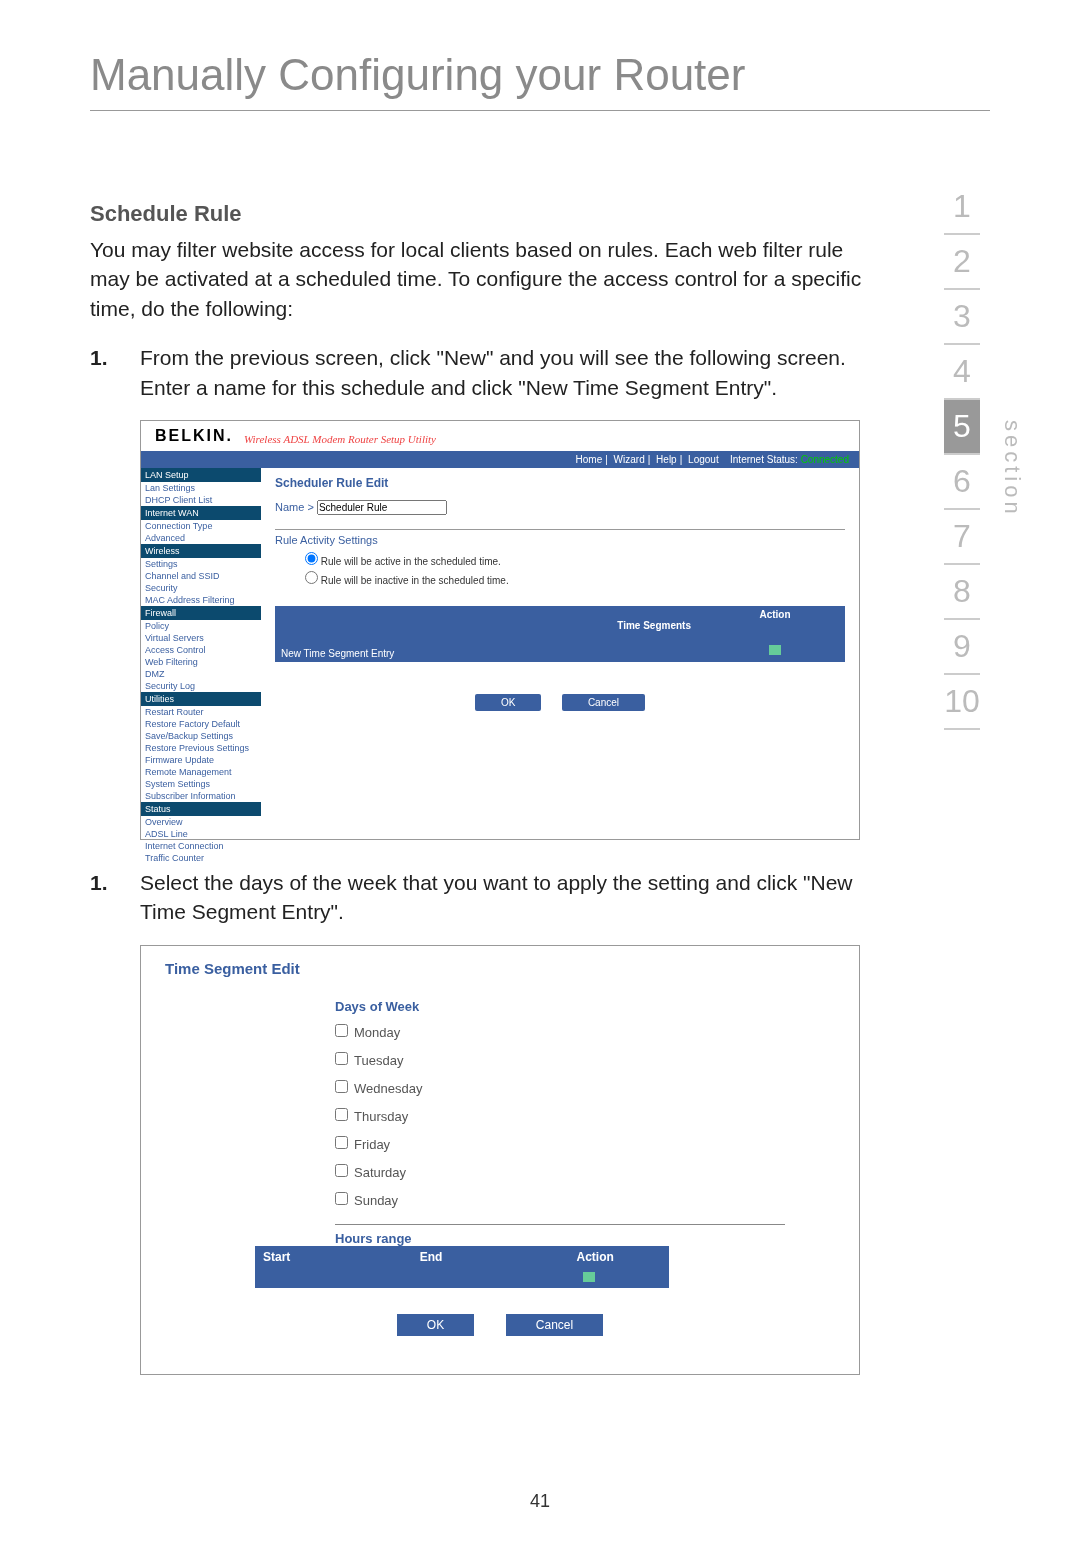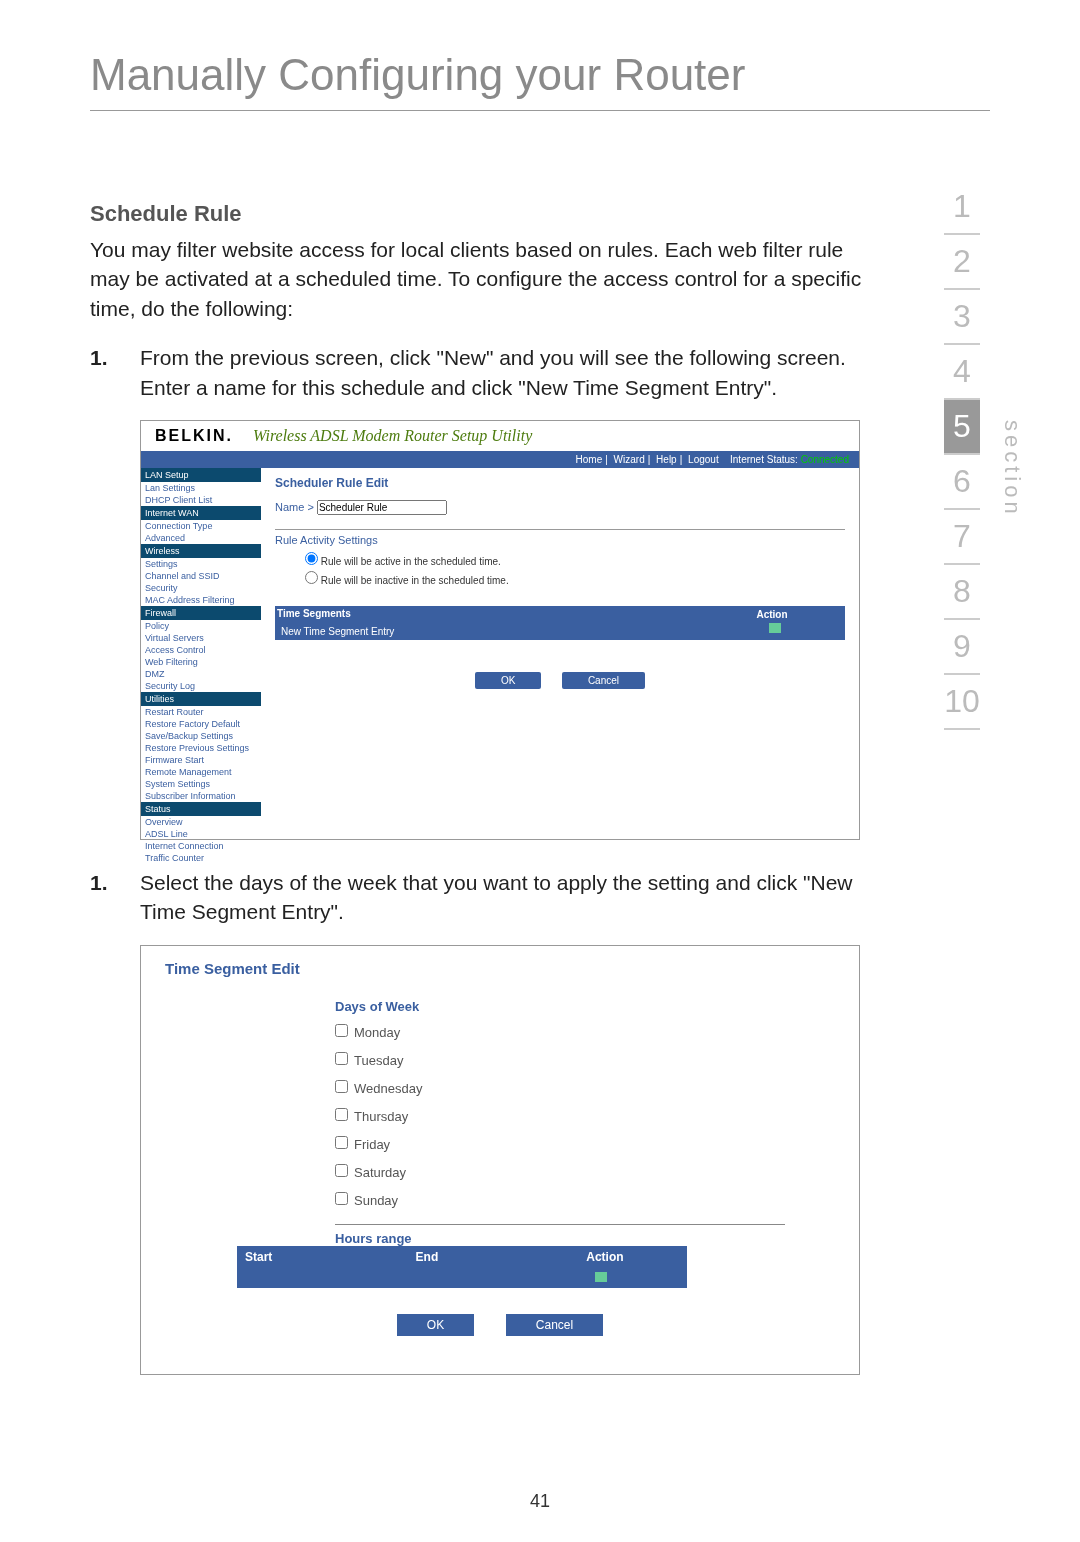--- a/index.html
+++ b/index.html
@@ -14,51 +14,51 @@
 .para{font-size:21px;color:#222;line-height:1.4;margin-bottom:20px}
 ol{list-style:none;counter-reset:item}
 ol li{counter-increment:item;position:relative;padding-left:50px;margin-bottom:18px;font-size:21px;color:#222;line-height:1.4}
 ol li::before{content:counter(item)'.';position:absolute;left:0;font-weight:bold;font-size:21px}
 .shot{border:1px solid #999;margin-left:50px;margin-bottom:28px;width:720px;background:#fff}
 .shot.s1{height:420px}
 .shot.s2{height:430px}
 
 .s1 .top{display:flex;align-items:flex-end;padding:6px 14px}
 .s1 .brand{font-weight:bold;letter-spacing:2px;font-size:16px;color:#000;font-family:Arial}
-.s1 .util{font-style:italic;color:#4d7c0f;font-size:16px;margin-left:20px;font-family:'Times New Roman',serif}
+.s1 .util{font-style:italic;color:#ef4444;font-size:11px;margin-left:11px;font-family:'Times New Roman',serif}
 .s1 .crumb{background:#3a5fa0;color:#fff;font-size:10px;text-align:right;padding:3px 10px}
 .s1 .crumb a{color:#fff;margin:4px 3px}
 .s1 .crumb .stat{color:#0c0}
 .s1 .main{display:flex}
 .s1 .side{width:120px;font-size:9px}
 .s1 .side .hdr{background:#0c4a6e;color:#fff;padding:2px 4px}
 .s1 .side .itm{color:#3a5fa0;padding:1px 4px}
 .s1 .content{flex:1;padding:8px 14px}
 .s1 .content .h{color:#3a5fa0;font-size:12px;font-weight:bold;margin-bottom:10px}
 .s1 .name{font-size:11px;color:#3a5fa0}
 .s1 .name input{font-size:10px;width:130px}
 .s1 .ras{color:#3a5fa0;font-size:11px;font-weight:normal;margin:14px 0 6px;border-top:1px solid #999;padding-top:4px}
 .s1 .radio{font-size:10px;color:#333;margin-left:30px;margin-bottom:4px}
 .s1 .tbl{margin-top:20px}
 .s1 .tbl .hdrrow{display:flex;background:#3a5fa0;color:#fff;font-size:10px;font-weight:bold}
-.s1 .tbl .hdrrow div:first-child{flex:3;text-align:left;padding:2px}
+.s1 .tbl .hdrrow div:first-child{flex:3;text-align:right;padding:14px}
 .s1 .tbl .hdrrow div:last-child{flex:1;text-align:center;padding:3px}
 .s1 .tbl .row2{display:flex;background:#3a5fa0;color:#fff;font-size:10px}
 .s1 .tbl .row2 div:first-child{flex:3;padding:3px 6px}
 .s1 .tbl .row2 div:last-child{flex:1;text-align:center}
 .s1 .btns{text-align:center;margin-top:30px}
 .s1 .btns span{display:inline-block;background:#3a5fa0;color:#fff;font-size:10px;padding:3px 26px;margin:0 8px;border-radius:2px}
 
 .s2{padding:14px 24px;font-size:13px}
 .s2 .h{color:#3a5fa0;font-weight:bold;font-size:15px;margin-bottom:22px}
 .s2 .dow{color:#3a5fa0;font-weight:bold;font-size:13px;margin-left:170px;margin-bottom:10px}
 .s2 .day{margin-left:170px;margin-bottom:12px;font-size:13px;color:#555}
 .s2 .day input{margin-right:6px}
 .s2 .hrs{color:#3a5fa0;font-weight:bold;font-size:13px;margin-left:170px;margin:16px 0 0 170px;border-top:1px solid #888;padding-top:6px;width:450px}
-.s2 .tbl2{margin-left:72px;width:450px}
+.s2 .tbl2{margin-left:90px;width:414px}
 .s2 .tbl2 .hdr{display:flex;background:#3a5fa0;color:#fff;font-size:12px;font-weight:bold}
 .s2 .tbl2 .hdr div{padding:4px 8px}
 .s2 .tbl2 .hdr .c1{flex:2}.s2 .tbl2 .hdr .c2{flex:2}.s2 .tbl2 .hdr .c3{flex:1.2}
 .s2 .tbl2 .r{display:flex;background:#3a5fa0;color:#fff;font-size:11px}
 .s2 .tbl2 .r div{padding:4px 8px}
 .s2 .tbl2 .r .c1{flex:2;line-height:1.2}.s2 .tbl2 .r .c2{flex:2}.s2 .tbl2 .r .c3{flex:1.2;text-align:center}
 .s2 .btns{text-align:center;margin-top:26px}
 .s2 .btns span{display:inline-block;background:#3a5fa0;color:#fff;font-size:12px;padding:4px 30px;margin:0 14px}
 .pgnum{position:absolute;bottom:30px;left:50%;transform:translateX(-50%);font-size:18px;color:#333}
 .edit-icon{display:inline-block;width:12px;height:10px;background:#6c9}
@@ -120,21 +120,21 @@
           <div class="itm">Virtual Servers</div>
           <div class="itm">Access Control</div>
           <div class="itm">Web Filtering</div>
           <div class="itm">DMZ</div>
           <div class="itm">Security Log</div>
           <div class="hdr">Utilities</div>
           <div class="itm">Restart Router</div>
           <div class="itm">Restore Factory Default</div>
           <div class="itm">Save/Backup Settings</div>
           <div class="itm">Restore Previous Settings</div>
-          <div class="itm">Firmware Start</div>
+          <div class="itm">Firmware Update</div>
           <div class="itm">Remote Management</div>
           <div class="itm">System Settings</div>
           <div class="itm">Subscriber Information</div>
           <div class="hdr">Status</div>
           <div class="itm">Overview</div>
           <div class="itm">ADSL Line</div>
           <div class="itm">Internet Connection</div>
           <div class="itm">Traffic Counter</div>
         </div>
       <div class="content">

